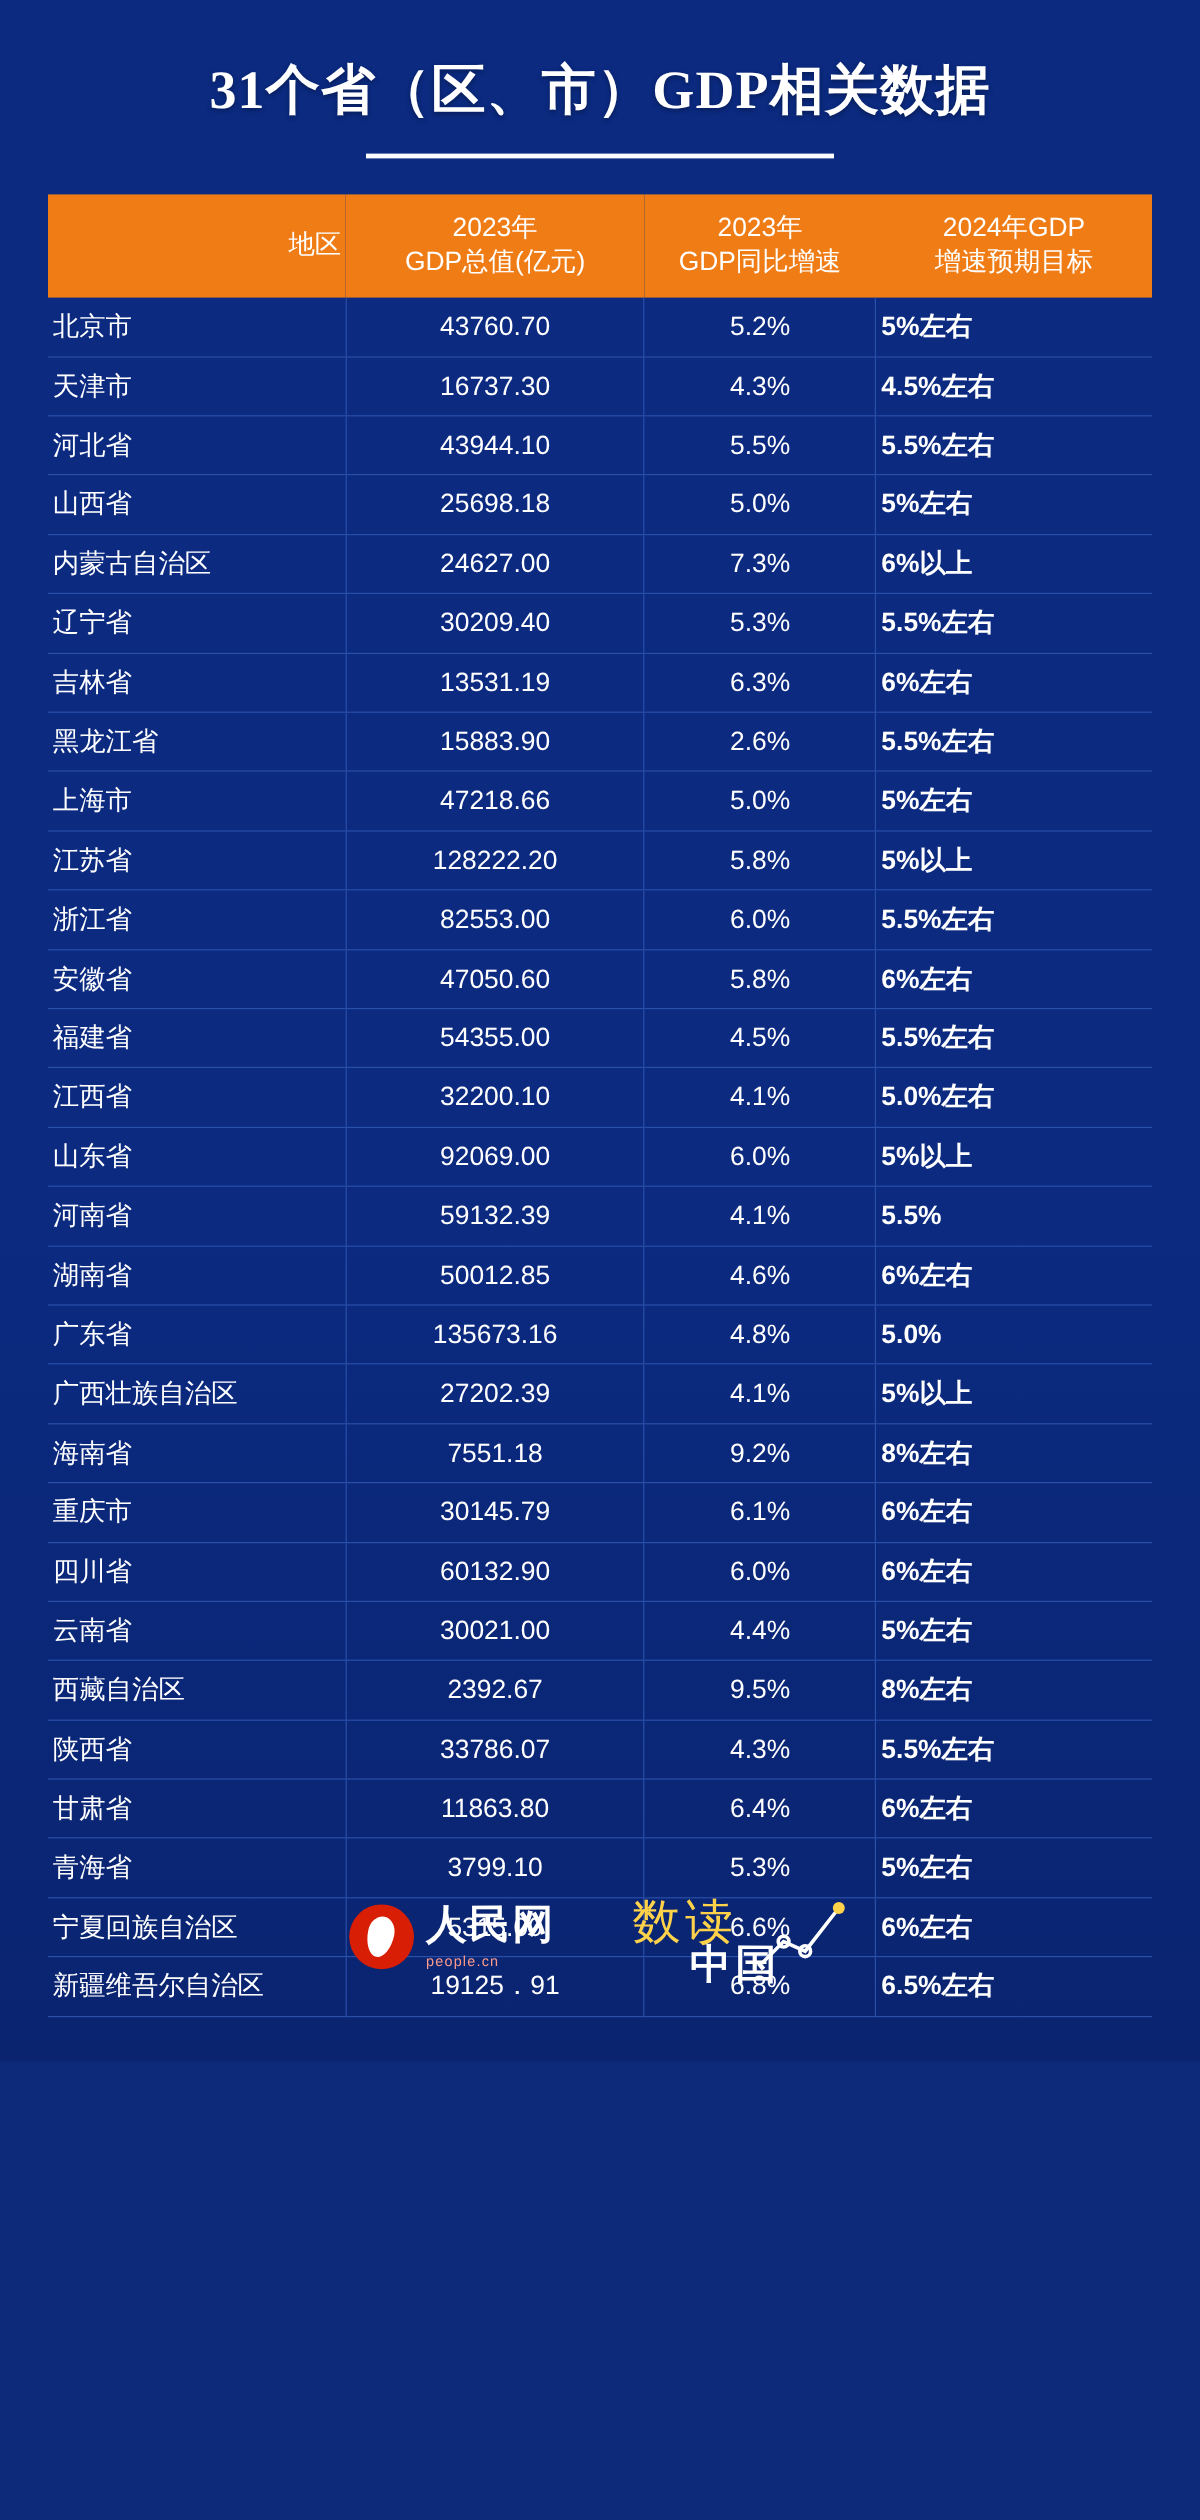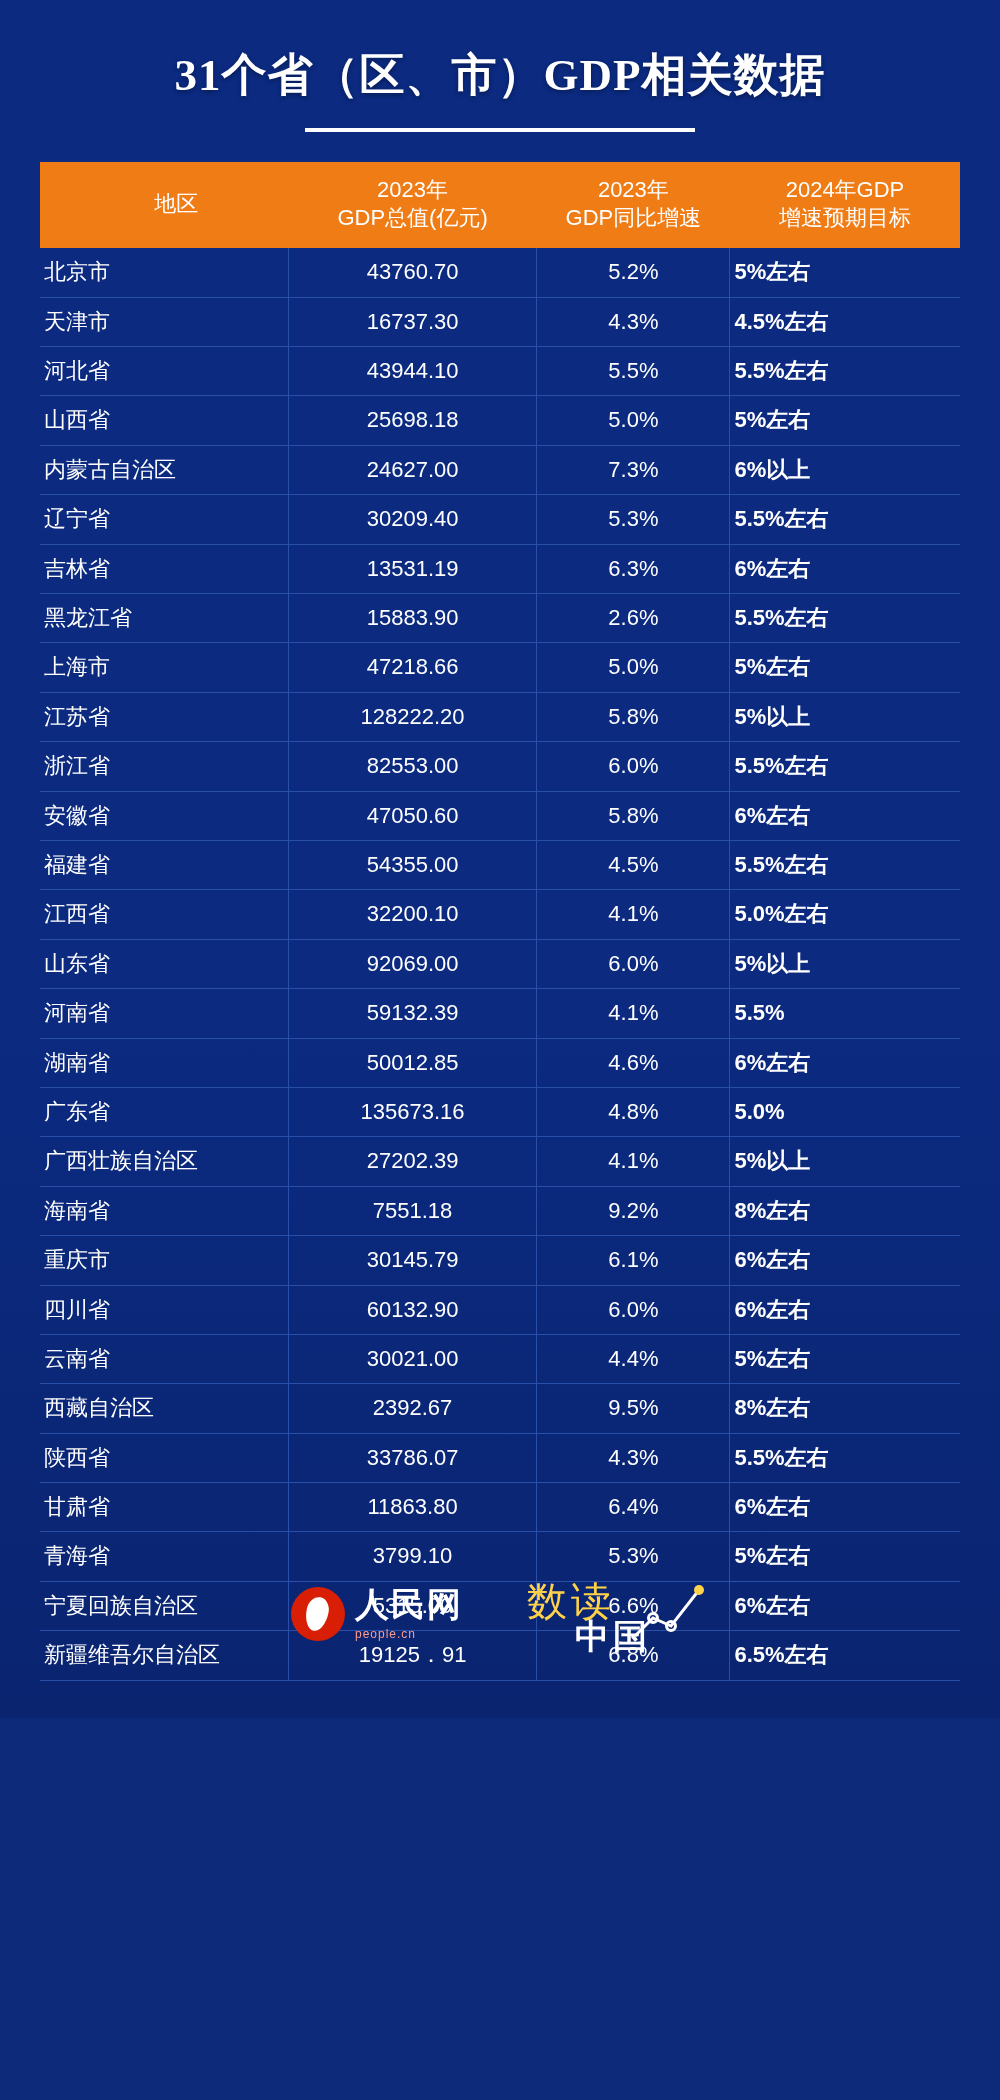--- a/index.html
+++ b/index.html
@@ -57,21 +57,21 @@
     background: #f07c15;
     color: #ffffff;
     font-size: 22px;
     font-weight: normal;
     padding: 14px 4px 16px 4px;
     line-height: 1.28;
     vertical-align: middle;
     border: none;
   }
   table.gdp thead th.col-region {
-    text-align: center;
+    text-align: right;
     padding-left: 28px;
     font-size: 22px;
   }
   table.gdp thead th.col-total,
   table.gdp thead th.col-growth,
   table.gdp thead th.col-target {
     text-align: center;
   }
   table.gdp tbody td {
     font-size: 22px;

